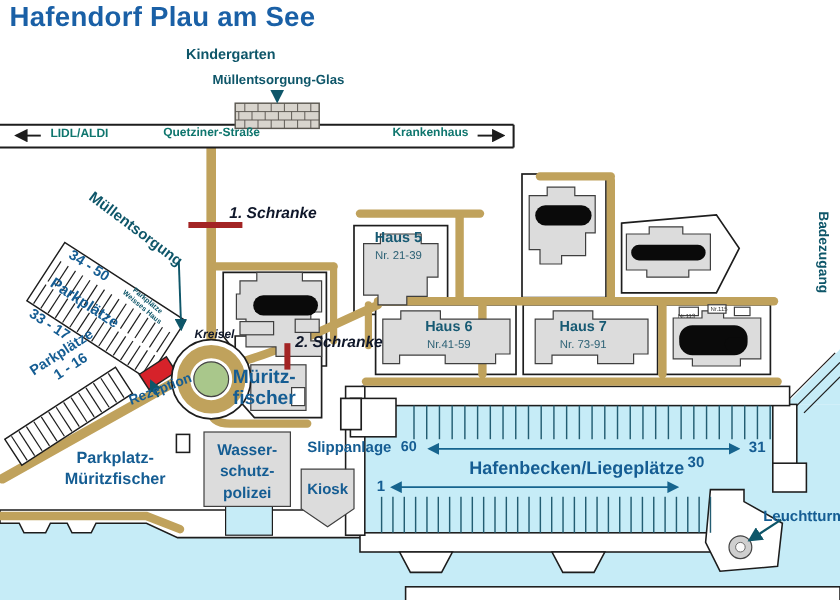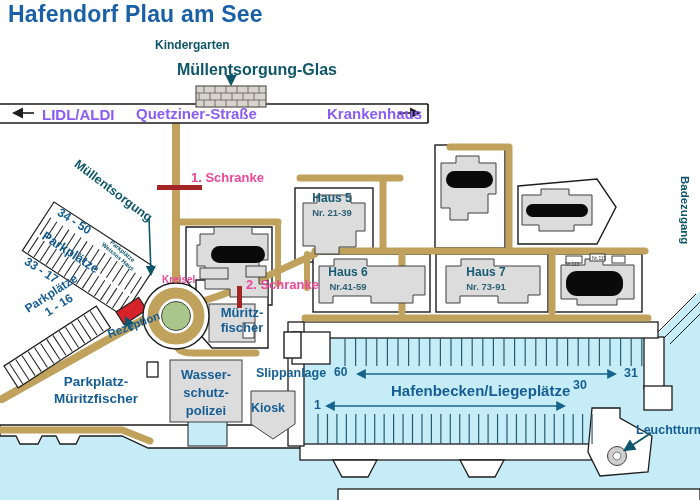--- a/index.html
+++ b/index.html
@@ -2,24 +2,24 @@
 <html><head>
 <meta charset="utf-8">
 <style>
   html,body{margin:0;padding:0;background:#fff;}
   #map{position:relative;width:700px;height:500px;background:#fff;overflow:hidden;
        font-family:"Liberation Sans",sans-serif;outline:1px solid #c9c9c9;}
   #map svg{position:absolute;left:0;top:0;}
   .lbl{position:absolute;font-weight:bold;white-space:nowrap;line-height:1.15;}
   .rot{transform:rotate(var(--r));transform-origin:0 0;}
   .ctr{text-align:center;}
-  .teal{color:#0e5669;} .steel{color:#ec4899;} .blue{color:#155d93;}
-  .street{color:#8b5cf6;font-size:15px;}
+  .teal{color:#0e5669;} .steel{color:#0f172a;font-style:italic;} .blue{color:#155d93;}
+  .street{color:#0f766e;font-size:10px;}
   .haus{color:#175a73;}
-  .haus .nr{font-weight:bold;font-size:9.5px;color:#2c6175;}
+  .haus .nr{font-weight:normal;font-size:9.5px;color:#2c6175;}
   .tiny{font-size:5px;font-weight:normal;color:#333;}
   #title{left:8px;top:1px;font-size:23px;color:#1a60a6;letter-spacing:.2px;}
   #badezugang{left:678px;top:176px;writing-mode:vertical-rl;font-size:11.5px;}
 </style>
 </head>
 <body>
 
 <div id="map">
 
 <svg width="700" height="500" viewBox="0 0 700 500">
@@ -300,21 +300,21 @@
     <path d="M132,331 L126,318" stroke="#0e5669" stroke-width="1.6" marker-end="url(#ah-teal)"></path>
     <path d="M651,433 L625,450" stroke="#0e5669" stroke-width="1.9" marker-end="url(#ah-teal)"></path>
     <path d="M358,374 H615" stroke="#16648e" stroke-width="1.4" marker-start="url(#ah-blue)" marker-end="url(#ah-blue)"></path>
     <path d="M327,406 H564" stroke="#16648e" stroke-width="1.4" marker-start="url(#ah-blue)" marker-end="url(#ah-blue)"></path>
   </g>
 </svg>
 
 <div id="title" class="lbl">Hafendorf Plau am See</div>
 
 <div class="lbl teal" style="left:155px;top:39px;font-size:12px">Kindergarten</div>
-<div class="lbl teal" style="left:177px;top:61px;font-size:16px">Müllentsorgung-Glas</div>
+<div class="lbl teal" style="left:177px;top:61px;font-size:11px">Müllentsorgung-Glas</div>
 
 <div class="lbl street" style="left:42px;top:106px">LIDL/ALDI</div>
 <div class="lbl street" style="left:136px;top:105px">Quetziner-Straße</div>
 <div class="lbl street" style="left:327px;top:105px">Krankenhaus</div>
 
 <div class="lbl steel" style="left:191px;top:171px;font-size:13px">1. Schranke</div>
 <div class="lbl teal rot" style="left:80px;top:157px;--r:37deg;font-size:12.5px">Müllentsorgung</div>
 
 <div class="lbl blue rot" style="left:62px;top:206px;--r:33deg;font-size:12px">34 - 50</div>
 <div class="lbl blue rot" style="left:47px;top:229px;--r:33deg;font-size:13px">Parkplätze</div>
@@ -324,34 +324,34 @@
   <span>Weisses Haus</span>
 </div>
 
 <div class="lbl steel" style="left:162px;top:274px;font-size:10px">Kreisel</div>
 <div class="lbl steel" style="left:246px;top:278px;font-size:13px">2. Schranke</div>
 
 <div class="lbl haus ctr" style="left:300px;top:192px;width:64px;font-size:12px">
   <span>Haus 5</span><br>
   <span class="nr">Nr. 21-39</span>
 </div>
-<div class="lbl haus ctr" style="left:312px;top:266px;width:72px;font-size:12px">
+<div class="lbl haus ctr" style="left:338px;top:266px;width:72px;font-size:12px">
   <span>Haus 6</span><br>
   <span class="nr">Nr.41-59</span>
 </div>
 <div class="lbl haus ctr" style="left:450px;top:266px;width:72px;font-size:12px">
   <span>Haus 7</span><br>
   <span class="nr">Nr. 73-91</span>
 </div>
 <div class="lbl tiny" style="left:565px;top:262px">Nr.113</div>
 <div class="lbl tiny" style="left:592px;top:256px">Nr.115</div>
 
 <div id="badezugang" class="lbl teal">Badezugang</div>
 
-<div class="lbl blue ctr" style="left:220px;top:306px;width:44px;font-size:13px">
+<div class="lbl blue ctr" style="left:194px;top:306px;width:44px;font-size:16px">
   <span>Müritz-</span><br>
   <span>fischer</span>
 </div>
 
 <div class="lbl blue rot" style="left:106px;top:329px;--r:-21deg;font-size:11.5px">Rezeption</div>
 
 <div class="lbl blue rot ctr" style="left:16px;top:309px;--r:-33deg;width:76px;font-size:12px">
   <span>Parkplätze</span><br>
   <span>1 - 16</span>
 </div>
@@ -360,21 +360,21 @@
   <span>Parkplatz-</span><br>
   <span>Müritzfischer</span>
 </div>
 
 <div class="lbl blue ctr" style="left:172px;top:366px;width:68px;font-size:13px;line-height:1.4">
   <span>Wasser-</span><br>
   <span>schutz-</span><br>
   <span>polizei</span>
 </div>
 
-<div class="lbl blue ctr" style="left:251px;top:401px;width:20px;font-size:12.5px">Kiosk</div>
+<div class="lbl blue ctr" style="left:251px;top:401px;width:44px;font-size:12.5px">Kiosk</div>
 
 <div class="lbl blue" style="left:256px;top:366px;font-size:12.5px">Slippanlage</div>
 <div class="lbl blue" style="left:334px;top:366px;font-size:12px">60</div>
 <div class="lbl blue" style="left:624px;top:366px;font-size:12.5px">31</div>
 <div class="lbl blue" style="left:391px;top:382px;font-size:15px">Hafenbecken/Liegeplätze</div>
 <div class="lbl blue" style="left:314px;top:398px;font-size:12.5px">1</div>
 <div class="lbl blue" style="left:573px;top:378px;font-size:12.5px">30</div>
 <div class="lbl blue" style="left:636px;top:423px;font-size:12.5px">Leuchtturm</div>
 
 </div>

